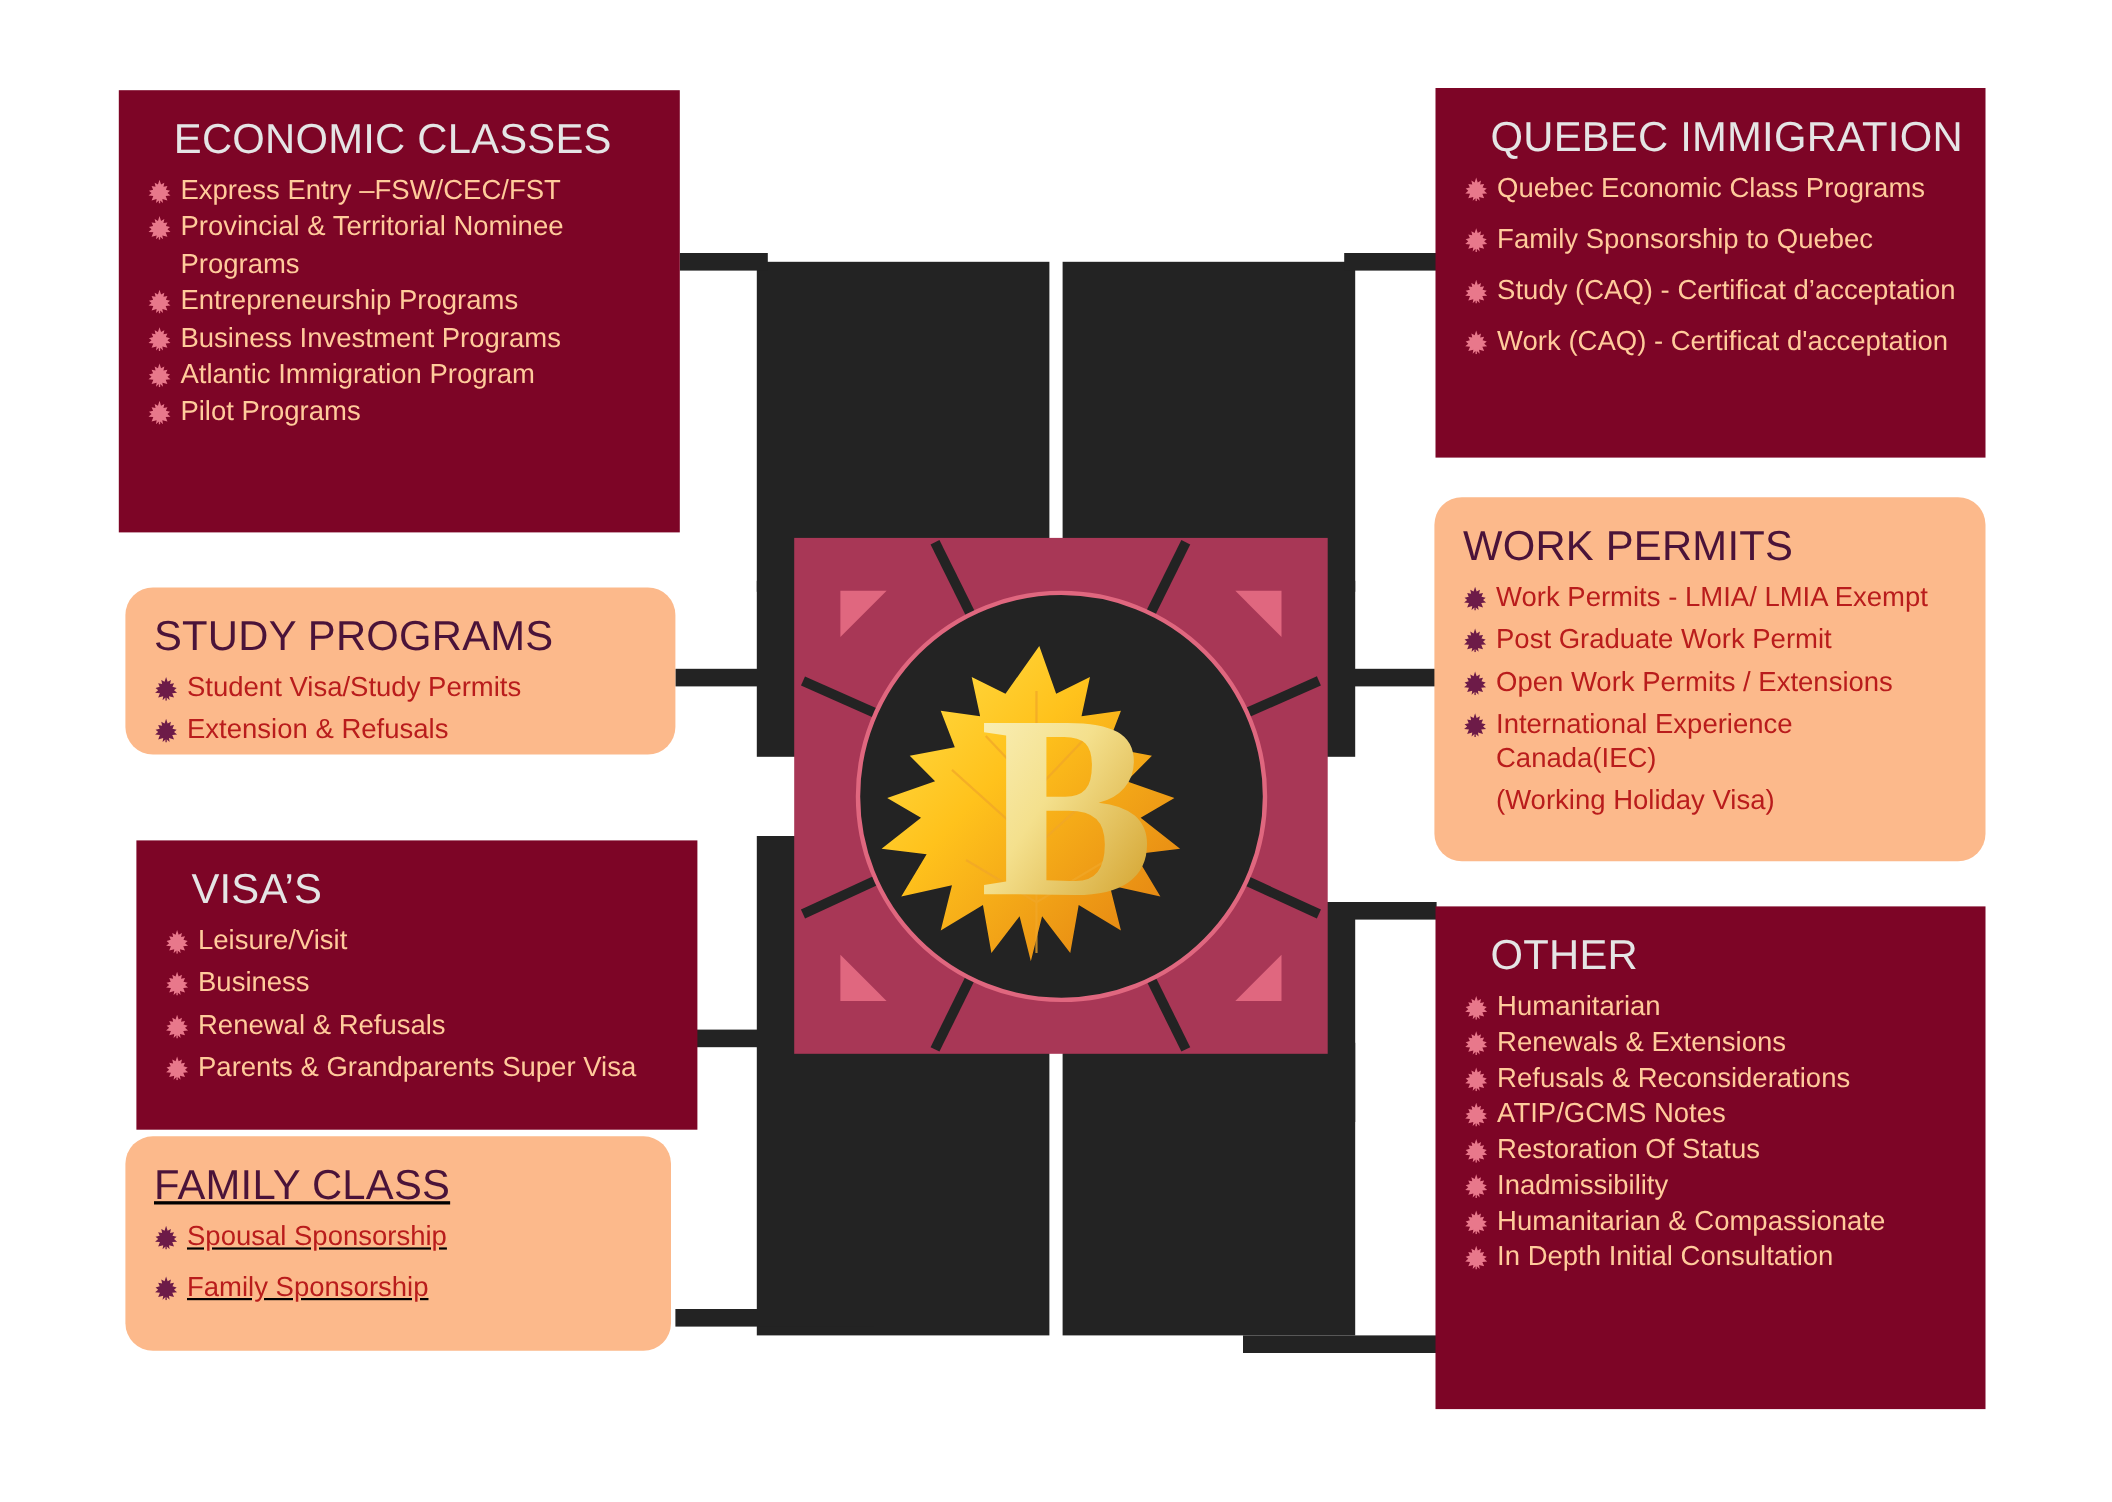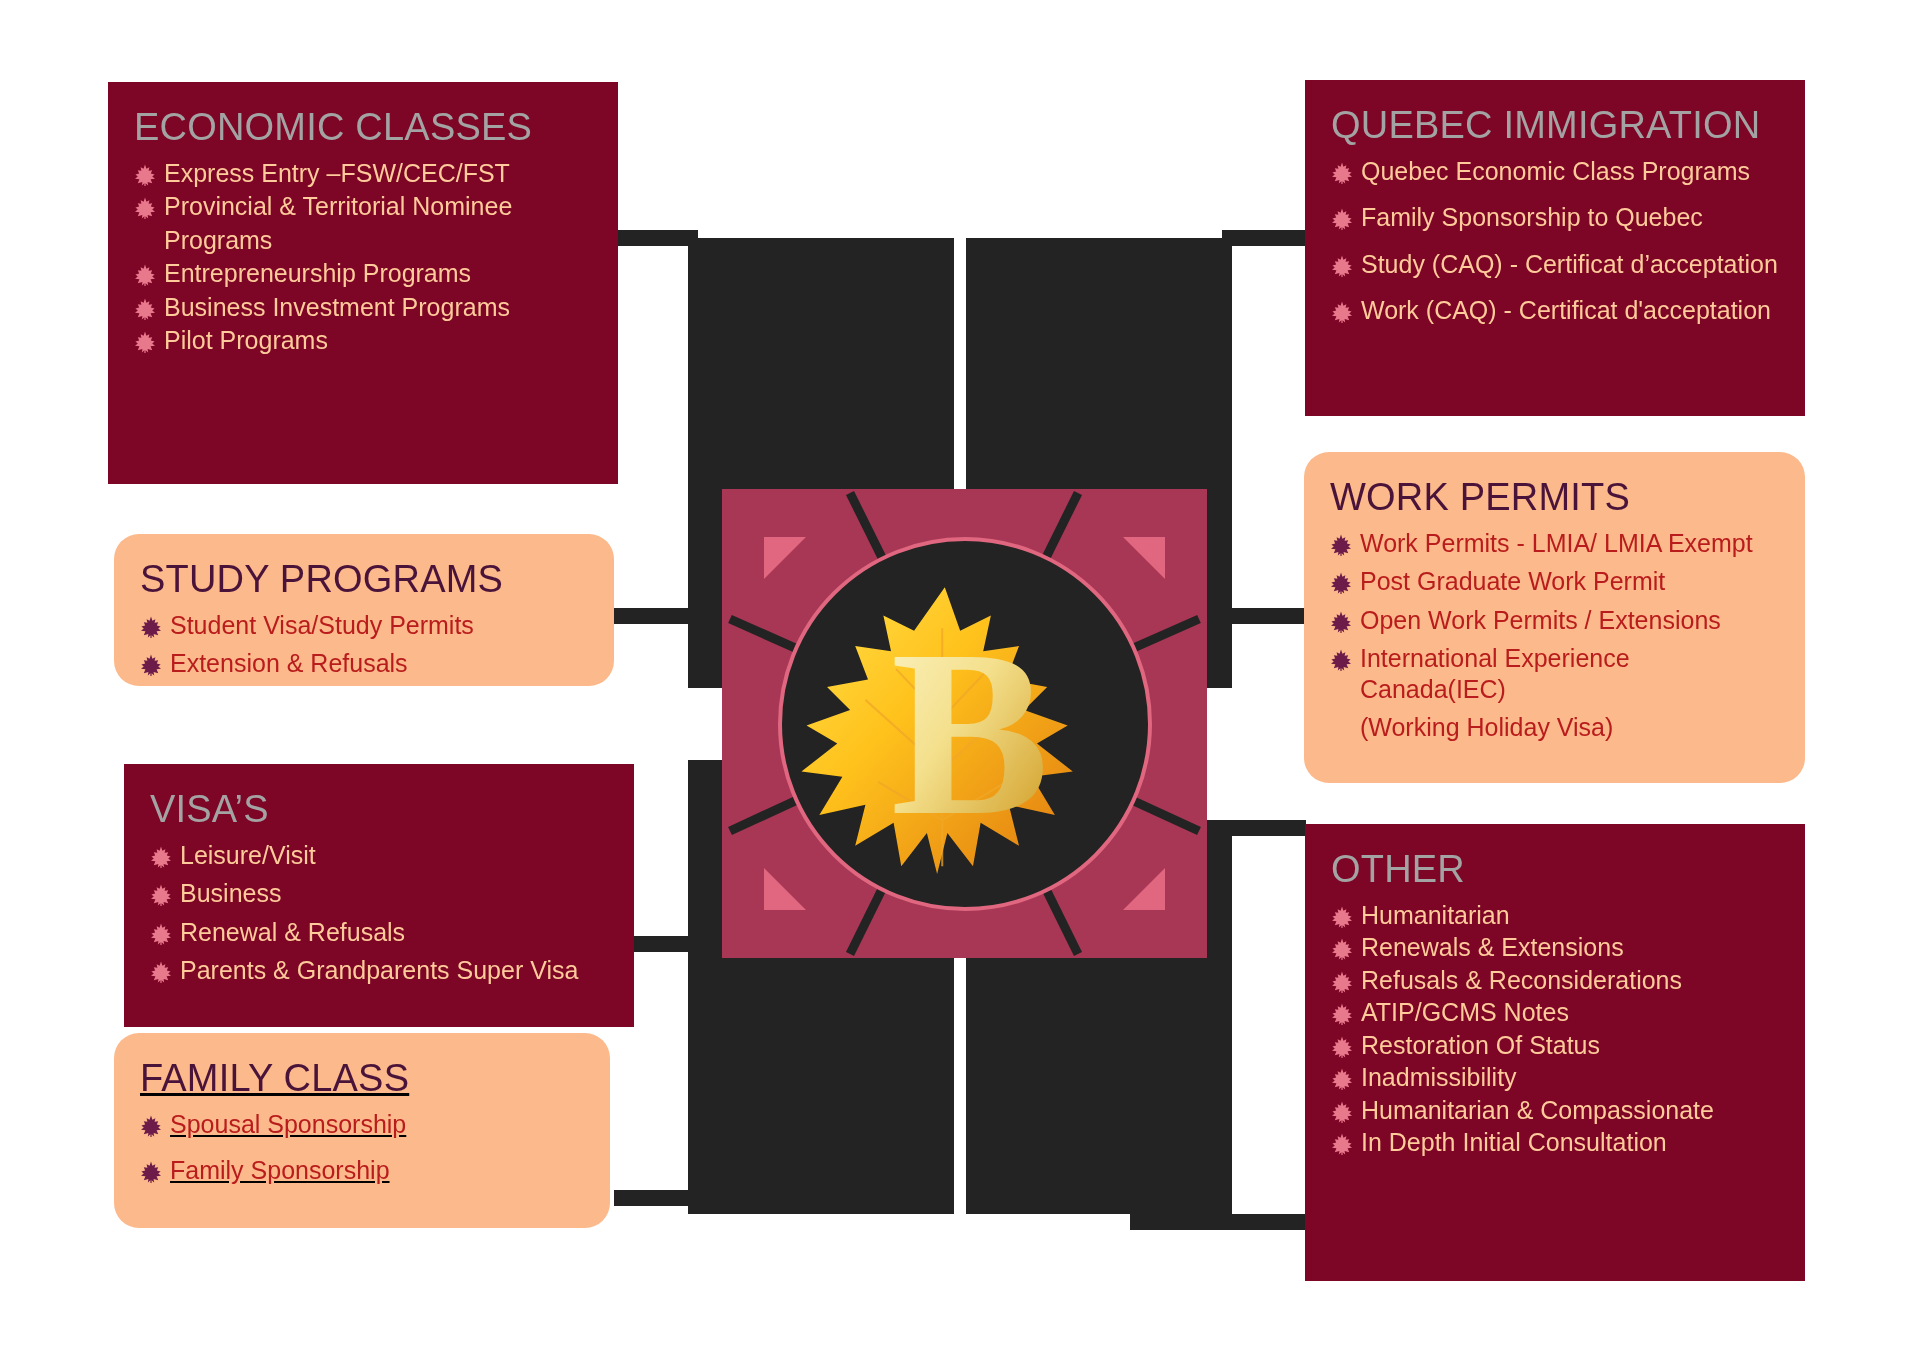--- a/index.html
+++ b/index.html
@@ -42,21 +42,21 @@
     border-radius: 25px;
   }
   .card-title {
     font-size: 38px;
     letter-spacing: 0.2px;
     line-height: 1.05;
     margin: 0 0 10px 0;
     font-weight: 400;
     white-space: nowrap;
   }
-  .card.dark .card-title { color: #a3a3a3; }
+  .card.dark .card-title { color: #e5e5e5; margin-left: 24px; }
   .card.light .card-title { color: #4a1339; }
 
   .card-list {
     list-style: none;
     margin: 0;
     padding: 0;
   }
   .card-list li {
     position: relative;
     padding-left: 30px;
@@ -249,20 +249,23 @@
             </svg></span><span>Provincial &amp; Territorial Nominee</span></li>
       <li class="cont"><span>Programs</span></li>
       <li><span class="leaf"><svg viewBox="0 0 100 110" width="22" height="22">
               <path d="M50 2 L57 24 L72 16 L68 34 L86 31 L79 47 L98 52 L86 62 L100 74 L78 76 L86 96 L63 90 L66 108 L53 96 L53 110 L47 110 L47 96 L34 108 L37 90 L14 96 L22 76 L0 74 L14 62 L2 52 L21 47 L14 31 L32 34 L28 16 L43 24 Z"></path>
             </svg></span><span>Entrepreneurship Programs</span></li>
       <li><span class="leaf"><svg viewBox="0 0 100 110" width="22" height="22">
               <path d="M50 2 L57 24 L72 16 L68 34 L86 31 L79 47 L98 52 L86 62 L100 74 L78 76 L86 96 L63 90 L66 108 L53 96 L53 110 L47 110 L47 96 L34 108 L37 90 L14 96 L22 76 L0 74 L14 62 L2 52 L21 47 L14 31 L32 34 L28 16 L43 24 Z"></path>
             </svg></span><span>Business Investment Programs</span></li>
       <li><span class="leaf"><svg viewBox="0 0 100 110" width="22" height="22">
               <path d="M50 2 L57 24 L72 16 L68 34 L86 31 L79 47 L98 52 L86 62 L100 74 L78 76 L86 96 L63 90 L66 108 L53 96 L53 110 L47 110 L47 96 L34 108 L37 90 L14 96 L22 76 L0 74 L14 62 L2 52 L21 47 L14 31 L32 34 L28 16 L43 24 Z"></path>
+            </svg></span><span>Atlantic Immigration Program</span></li>
+      <li><span class="leaf"><svg viewBox="0 0 100 110" width="22" height="22">
+              <path d="M50 2 L57 24 L72 16 L68 34 L86 31 L79 47 L98 52 L86 62 L100 74 L78 76 L86 96 L63 90 L66 108 L53 96 L53 110 L47 110 L47 96 L34 108 L37 90 L14 96 L22 76 L0 74 L14 62 L2 52 L21 47 L14 31 L32 34 L28 16 L43 24 Z"></path>
             </svg></span><span>Pilot Programs</span></li>
     </ul>
   </div>
 
   <div class="card light semi" id="card-study">
     <div class="card-title">STUDY PROGRAMS</div>
     <ul class="card-list">
       <li><span class="leaf"><svg viewBox="0 0 100 110" width="22" height="22">
               <path d="M50 2 L57 24 L72 16 L68 34 L86 31 L79 47 L98 52 L86 62 L100 74 L78 76 L86 96 L63 90 L66 108 L53 96 L53 110 L47 110 L47 96 L34 108 L37 90 L14 96 L22 76 L0 74 L14 62 L2 52 L21 47 L14 31 L32 34 L28 16 L43 24 Z"></path>
             </svg></span><span>Student Visa/Study Permits</span></li>

